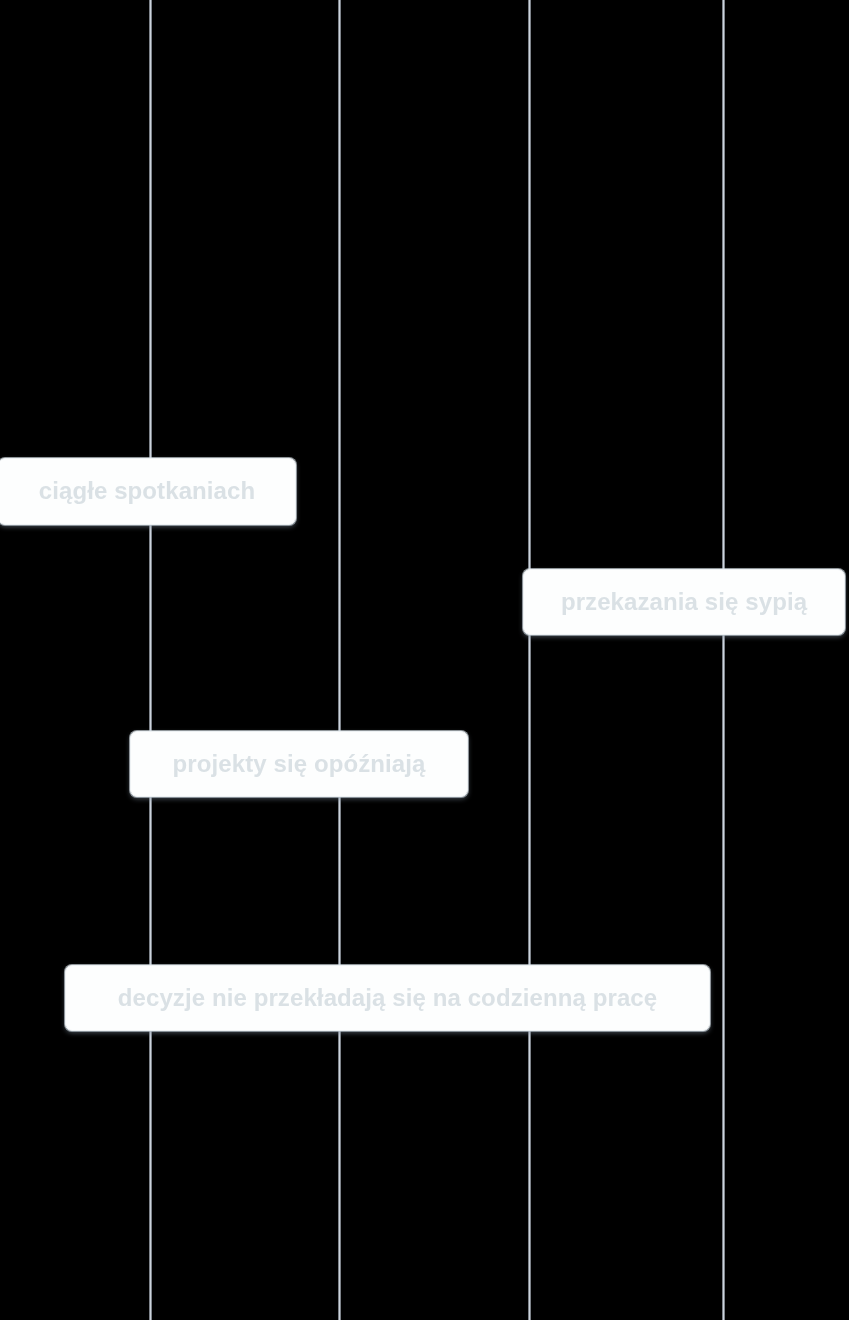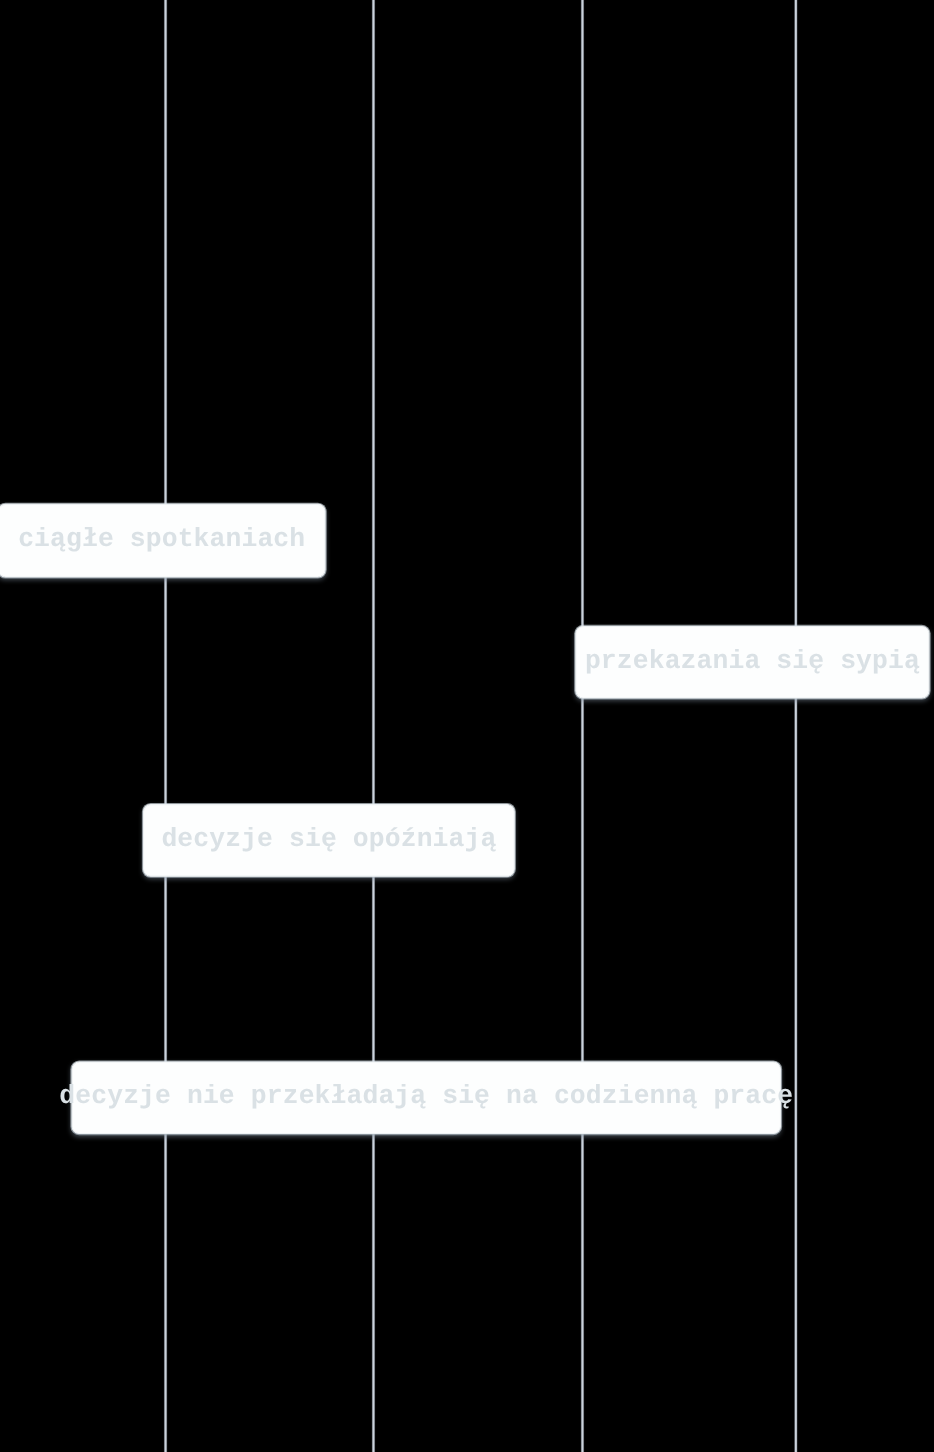--- a/index.html
+++ b/index.html
@@ -6,21 +6,21 @@
     margin: 0;
     padding: 0;
     background: #000000;
   }
   #stage {
     position: relative;
     width: 849px;
     height: 1320px;
     background: #000000;
     overflow: hidden;
-    font-family: Liberation Mono, monospace;
+    font-family: Liberation Sans, sans-serif;
   }
 
   
   .lifeline {
     position: absolute;
     top: 0;
     height: 1320px;
     width: 3px;
     background: linear-gradient(to right,
                 rgba(160,170,185,0.35) 0%,
@@ -64,20 +64,20 @@
 
   <div class="card" style="left: -2px; top: 458px; width: 298px; height: 67px; background: rgb(253, 254, 254);">
     <span class="card-label" style="color: rgb(218, 225, 229);">ciągłe spotkaniach</span>
   </div>
 
   <div class="card" style="left: 523px; top: 569px; width: 322px; height: 66px; background: rgb(253, 254, 254); text-align: right;">
     <span class="card-label" style="color: rgb(218, 225, 229);">przekazania się sypią</span>
   </div>
 
   <div class="card" style="left: 130px; top: 731px; width: 338px; height: 66px; background: rgb(253, 254, 254);">
-    <span class="card-label" style="color: rgb(218, 225, 229);">decyzje się opóźniają</span>
+    <span class="card-label" style="color: rgb(218, 225, 229);">projekty się opóźniają</span>
   </div>
 
   <div class="card" style="left: 65px; top: 965px; width: 645px; height: 66px; background: rgb(253, 254, 254);">
     <span class="card-label" style="color: rgb(218, 225, 229);">decyzje nie przekładają się na codzienną pracę</span>
   </div>
 
 </div>
 
 </body></html>

